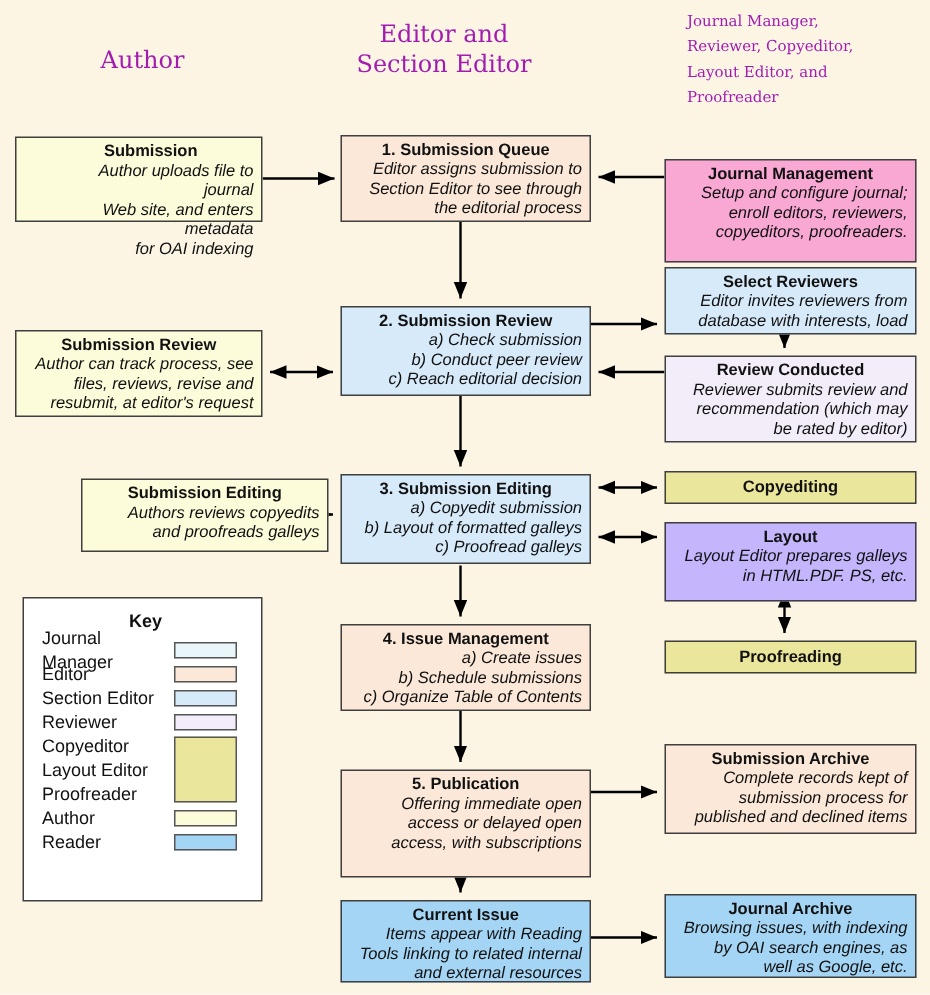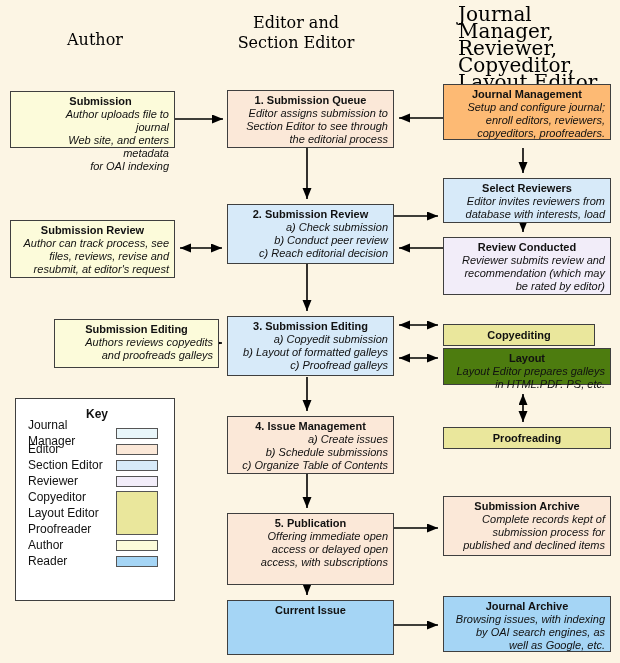--- a/index.html
+++ b/index.html
@@ -6,25 +6,25 @@
   .stage{
     position:relative;
     width:620px;height:663px;
     overflow:hidden;
     font-family:"Liberation Sans", sans-serif;
     color:#111;
   }
   .hdr{
     position:absolute;
     font-family:"DejaVu Serif", serif;
-    color:#000000;
+    color:#a21caf;
   }
   .hdr-author{left:25px;top:30px;width:140px;text-align:center;font-size:16px;line-height:20px;}
   .hdr-editor{left:216px;top:13px;width:160px;text-align:center;font-size:16px;line-height:20px;}
-  .hdr-roles{left:458px;top:6px;width:162px;text-align:left;font-size:20px;line-height:17px;}
+  .hdr-roles{left:458px;top:6px;width:162px;text-align:left;font-size:10px;line-height:17px;}
   .box{
     position:absolute;
     box-sizing:border-box;
     border:1.6px solid #3f3f3f;
     font-size:11px;line-height:13px;
     padding:3px 5px;
   }
   .box .title{font-weight:bold;text-align:center;}
   .box .body{text-align:right;font-style:italic;}
   .box.single{display:flex;align-items:center;justify-content:center;padding:0;}
@@ -153,23 +153,28 @@
   <div class="box" style="left: 227px; top: 513px; width: 167px; height: 72px; background: rgb(251, 232, 216);">
     <div class="title">5. Publication</div>
     <div class="body">
         <div>Offering immediate open</div>
         <div>access or delayed open</div>
         <div>access, with subscriptions</div>
       </div>
   </div>
   <div class="box" style="left: 227px; top: 600px; width: 167px; height: 55px; background: rgb(165, 213, 245);">
     <div class="title">Current Issue</div>
-  </div>
-
-  <div class="box" style="left: 443px; top: 84px; width: 168px; height: 56px; background: #fdba74;">
+    <div class="body">
+        <div>Items appear with Reading</div>
+        <div>Tools linking to related internal</div>
+        <div>and external resources</div>
+      </div>
+  </div>
+
+  <div class="box" style="left: 443px; top: 106px; width: 168px; height: 69px; background: #f9a8d4;">
     <div class="title">Journal Management</div>
     <div class="body">
         <div>Setup and configure journal;</div>
         <div>enroll editors, reviewers,</div>
         <div>copyeditors, proofreaders.</div>
       </div>
   </div>
   <div class="box" style="left: 443px; top: 178px; width: 168px; height: 45px; background: rgb(215, 234, 249);">
     <div class="title">Select Reviewers</div>
     <div class="body">
@@ -178,24 +183,24 @@
       </div>
   </div>
   <div class="box" style="left: 443px; top: 237px; width: 168px; height: 58px; background: rgb(242, 237, 249);">
     <div class="title">Review Conducted</div>
     <div class="body">
         <div>Reviewer submits review and</div>
         <div>recommendation (which may</div>
         <div>be rated by editor)</div>
       </div>
   </div>
-  <div class="box single" style="left: 443px; top: 324px; width: 152px; height: 22px; background: rgb(234, 231, 156);">
+  <div class="box single" style="left: 443px; top: 314px; width: 168px; height: 22px; background: rgb(234, 231, 156);">
     <div class="title">Copyediting</div>
   </div>
-  <div class="box" style="left: 443px; top: 348px; width: 168px; height: 37px; background: #4d7c0f;">
+  <div class="box" style="left: 443px; top: 348px; width: 168px; height: 53px; background: #c4b5fd;">
     <div class="title">Layout</div>
     <div class="body">
         <div>Layout Editor prepares galleys</div>
         <div>in HTML.PDF. PS, etc.</div>
       </div>
   </div>
   <div class="box single" style="left: 443px; top: 427px; width: 168px; height: 22px; background: rgb(234, 231, 156);">
     <div class="title">Proofreading</div>
   </div>
   <div class="box" style="left: 443px; top: 496px; width: 168px; height: 60px; background: rgb(251, 232, 216);">

